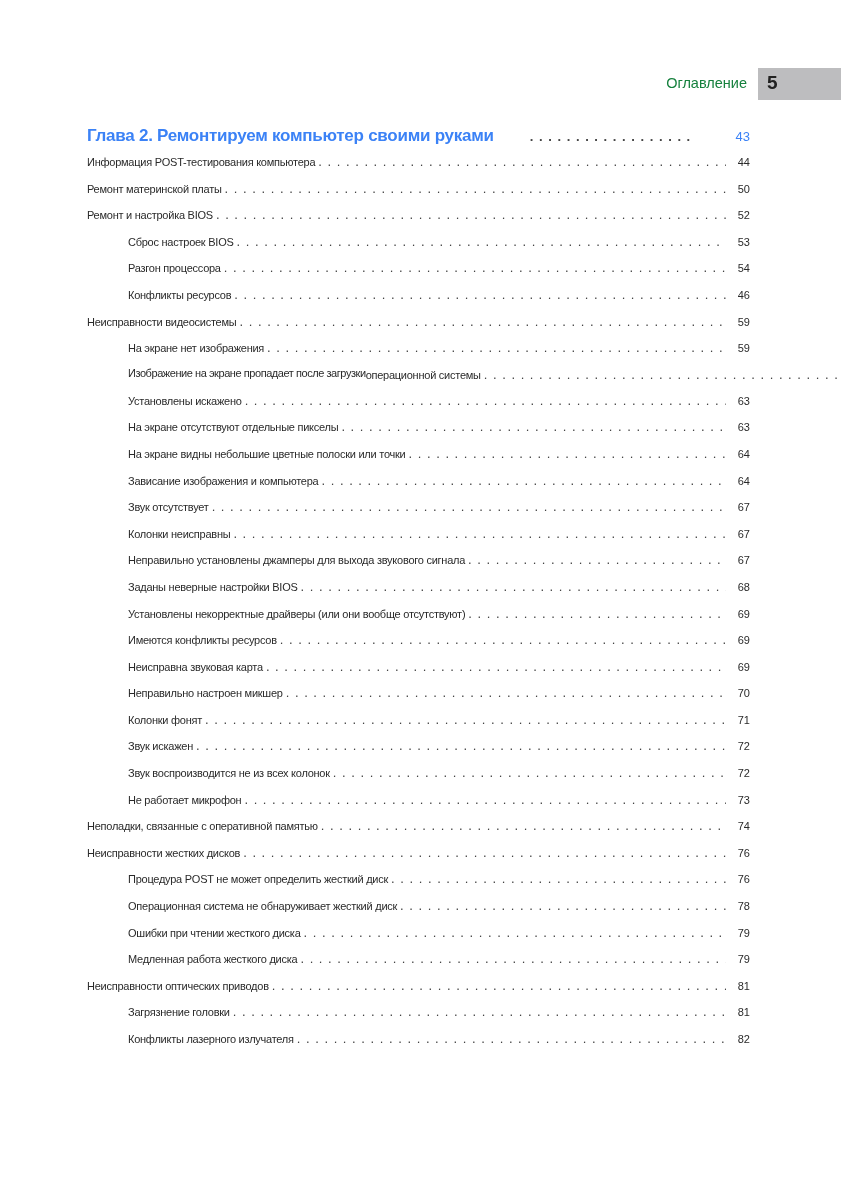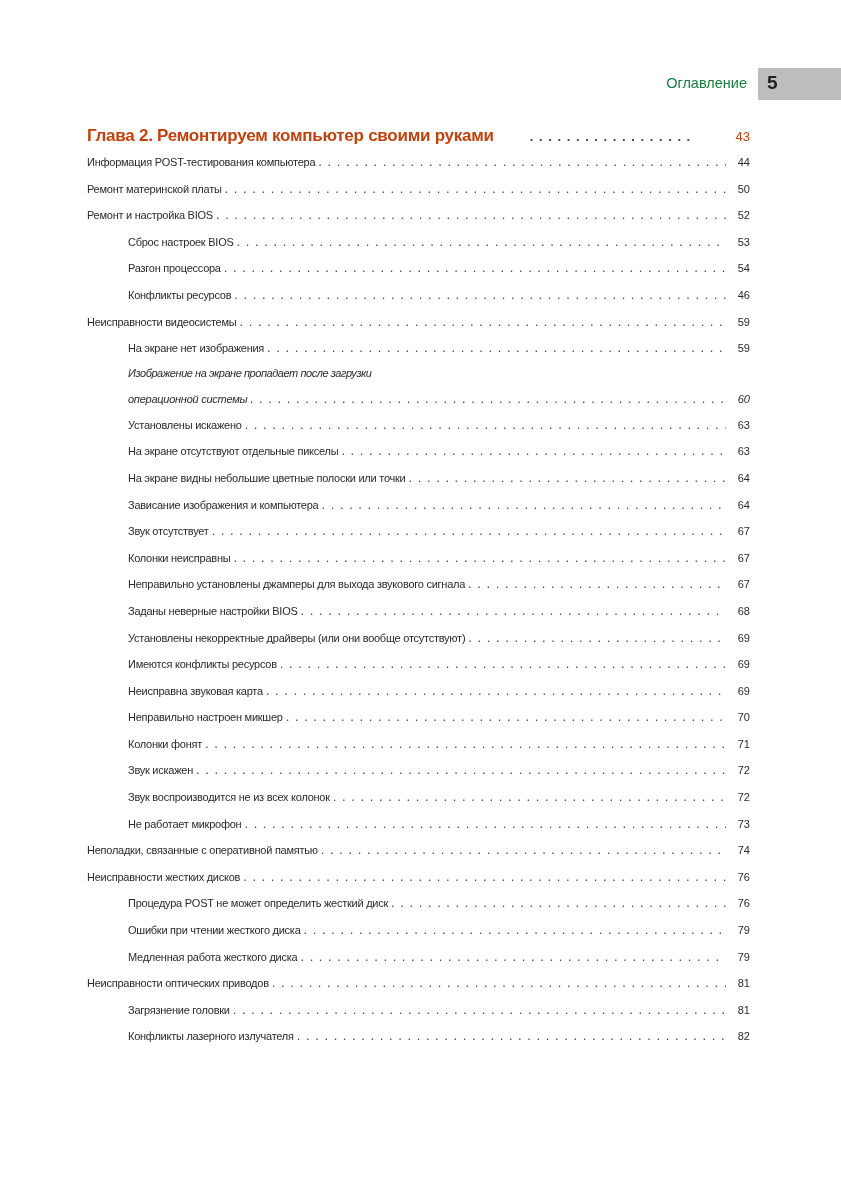--- a/index.html
+++ b/index.html
@@ -21,24 +21,24 @@
   .rh-page span {
     position: absolute; left: 9px; top: 4px; font-size: 19px; font-weight: bold; color: #222;
   }
   .toc {
     position: absolute; top: 126px; left: 87px; width: 663px;
   }
   .row {
     display: flex; align-items: baseline; height: 26.6px; font-size: 11px;
     white-space: nowrap; transform-origin: left;
   }
-  .row.chapter { font-size: 17px; font-weight: bold; color: #c2410c; height: 28px; gap: 33px; }
+  .row.chapter { font-size: 17px; font-weight: bold; color: #3b82f6; height: 28px; gap: 33px; }
   .row.chapter .pg { font-weight: normal; font-size: 13px; }
   .row.l2 { padding-left: 41px; justify-content: space-between; }
-  .row.wrap { height: auto; flex-direction: column; align-items: stretch; font-style: italic; }
+  .row.wrap { height: auto; flex-direction: row; align-items: stretch; }
   .row.wrap .line1 { height: 24px; display: block; }
   .row.wrap .line2 { display: flex; align-items: baseline; height: 26px; }
   .title { flex: 0 0 auto; letter-spacing: -0.25px; }
   .dots {
     flex: 1 1 auto; overflow: hidden; margin: 0 4px 0 3px; color: #444;
     letter-spacing: 3.2px; font-size: 13px; height: 16px; line-height: 16px;
   }
   .dots::before {
     content: ". . . . . . . . . . . . . . . . . . . . . . . . . . . . . . . . . . . . . . . . . . . . . . . . . . . . . . . . . . . . . . . . . . . . . . . . . . . . . . . . . . . . . . . . . . . . . . . . . . . . . . . . . . . . . . . . . . . . .";
     letter-spacing: 0; word-spacing: 2px;
@@ -198,20 +198,25 @@
       <span class="title">Неисправности жестких дисков</span>
       <span class="dots"></span>
       <span class="pg">76</span>
     </div>
     <div class="row l2">
       <span class="title">Процедура POST не может определить жесткий диск</span>
       <span class="dots"></span>
       <span class="pg">76</span>
     </div>
     <div class="row l2">
+      <span class="title">Операционная система не обнаруживает жесткий диск</span>
+      <span class="dots"></span>
+      <span class="pg">78</span>
+    </div>
+    <div class="row l2">
       <span class="title">Ошибки при чтении жесткого диска</span>
       <span class="dots"></span>
       <span class="pg">79</span>
     </div>
     <div class="row l2">
       <span class="title">Медленная работа жесткого диска</span>
       <span class="dots"></span>
       <span class="pg">79</span>
     </div>
     <div class="row">

